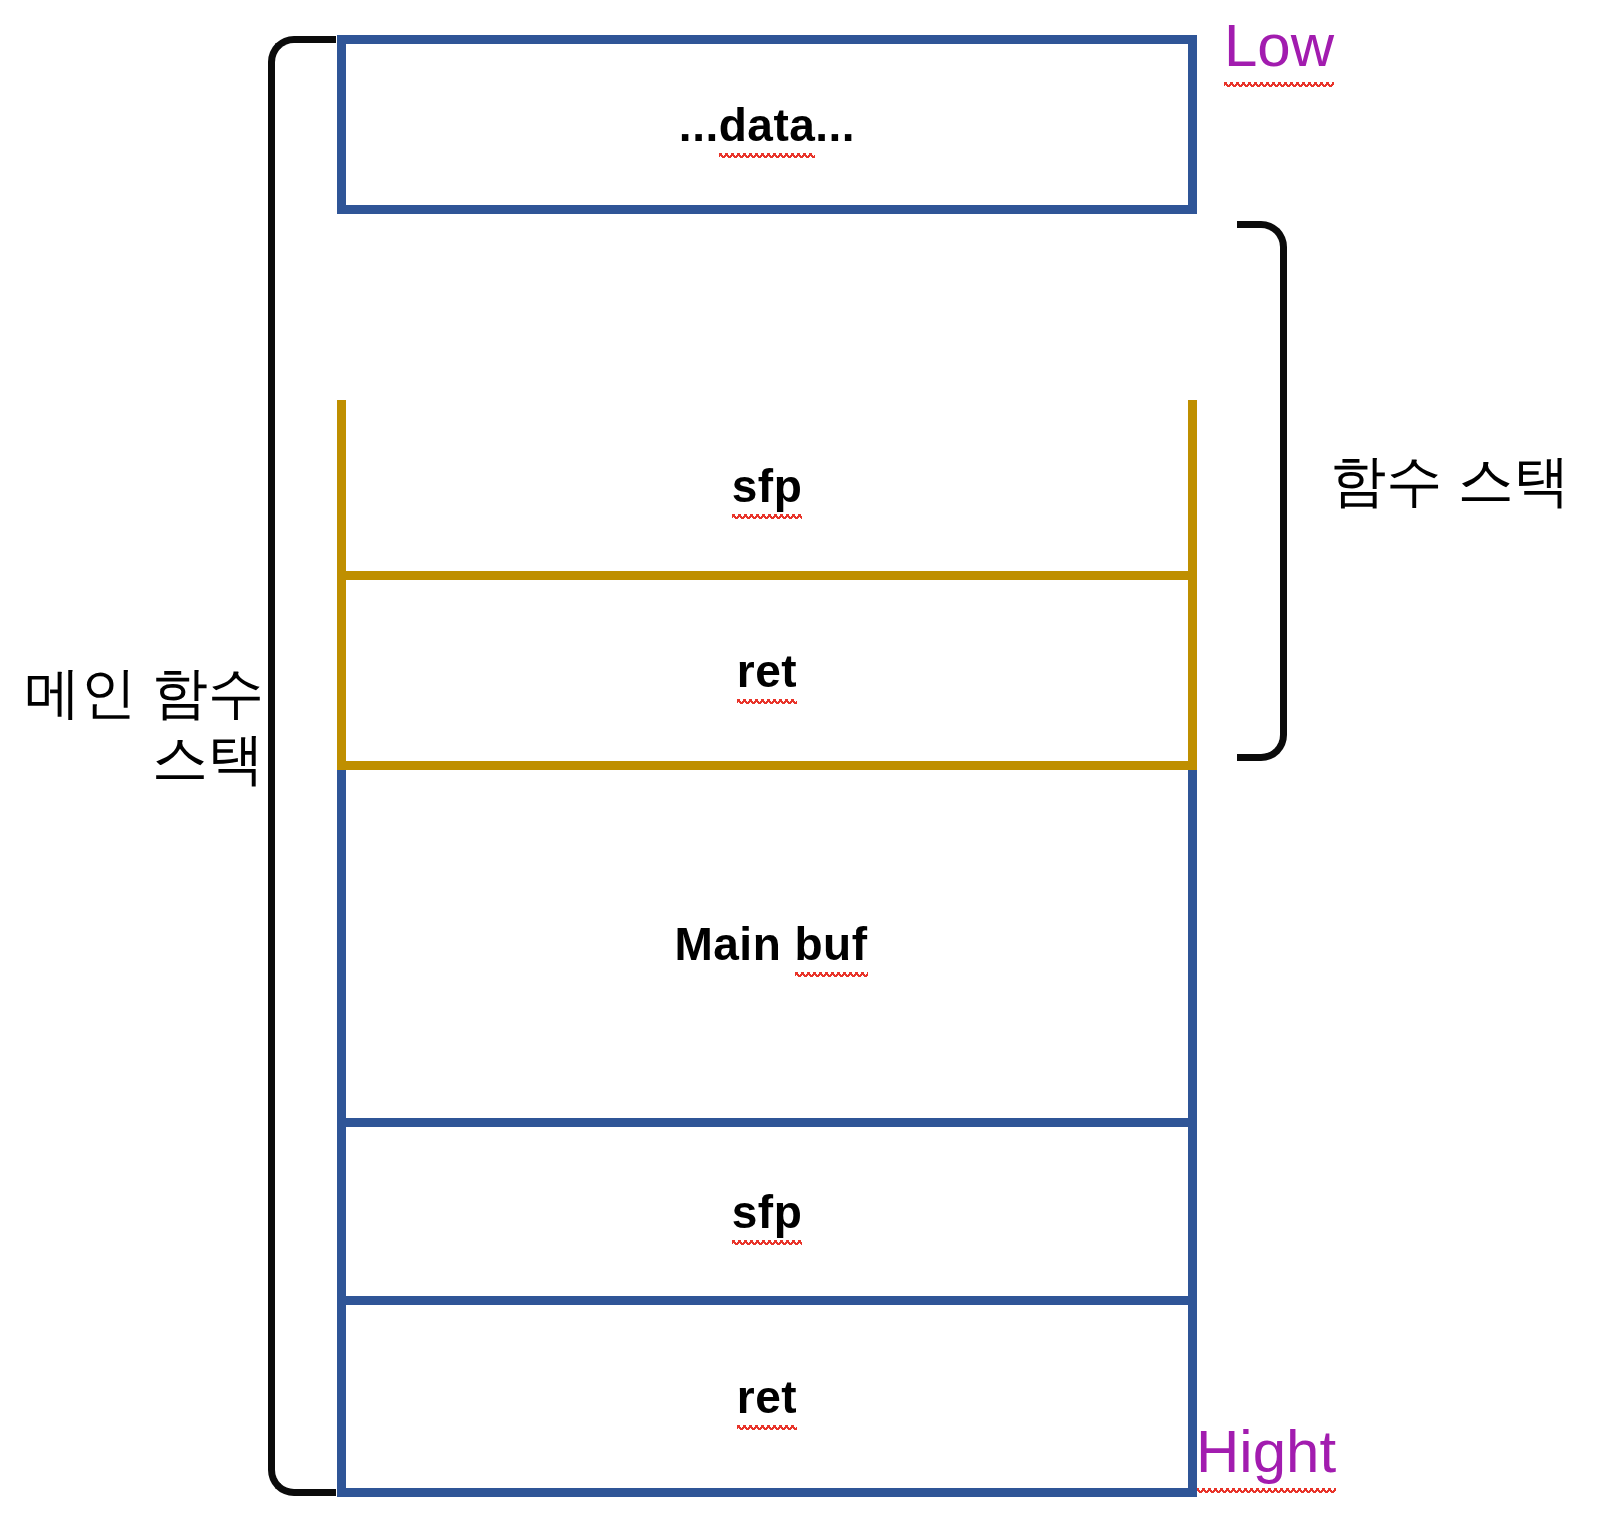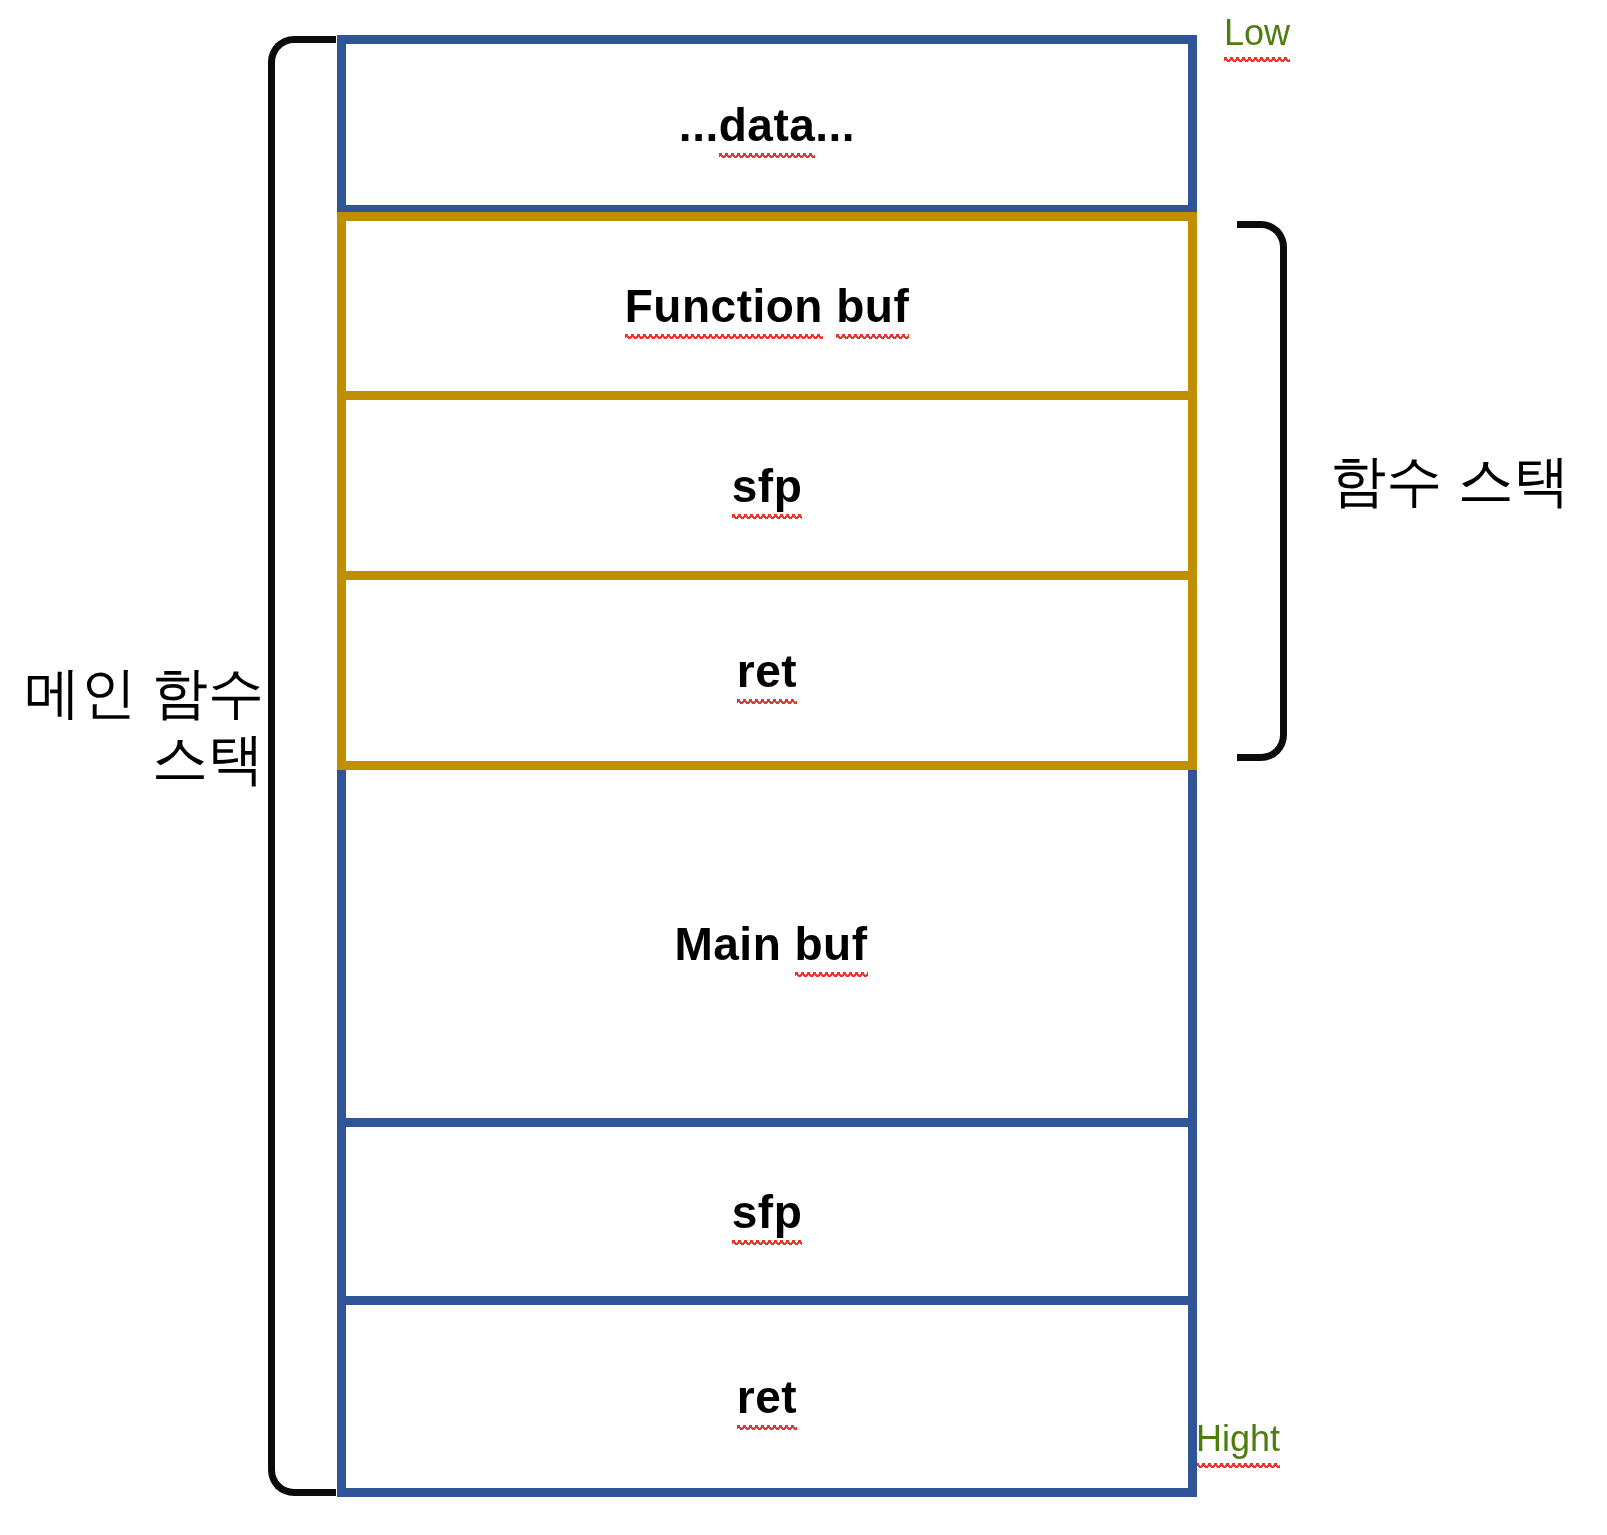--- a/index.html
+++ b/index.html
@@ -104,22 +104,22 @@
     width: 50px;
     height: 540px;
     border-left: none;
     border-top-right-radius: 26px;
     border-bottom-right-radius: 26px;
   }
 
   
   .edge-label {
     position: absolute;
-    font-size: 36px;
-    color: #4d7c0f;
+    font-size: 60px;
+    color: #a21caf;
     line-height: 1.05;
     white-space: pre;
   }
   .label-low   { left: 1224px; top: 14px; }
   .label-hight { left: 1196px; top: 1420px; }
 
   .side-label {
     position: absolute;
     font-size: 56px;
     color: #000000;
@@ -146,23 +146,20 @@
   <div class="edge-label label-low"><span class="sq">Low</span></div>
 
   <div class="edge-label label-hight"><span class="sq">Hight</span></div>
 
   <div class="stack-box">
 
     <div class="row row-blue" style="top:0px; height:179px;">
       <span class="cell-label"><span>...</span><span class="sq">data</span><span>...</span></span>
     </div>
 
-    <div class="row row-gold" style="top:177px; height:188px;">
-      <span class="cell-label"><span class="sq">Function</span> <span class="sq">buf</span></span>
-    </div>
 
     <div class="row row-gold stacked-below" style="top:365px; height:180px;">
       <span class="cell-label"><span class="sq">sfp</span></span>
     </div>
 
     <div class="row row-gold stacked-below" style="top:545px; height:190px;">
       <span class="cell-label"><span class="sq">ret</span></span>
     </div>
 
     <div class="row row-blue stacked-below" style="top:735px; height:357px;padding-left:8px;">

